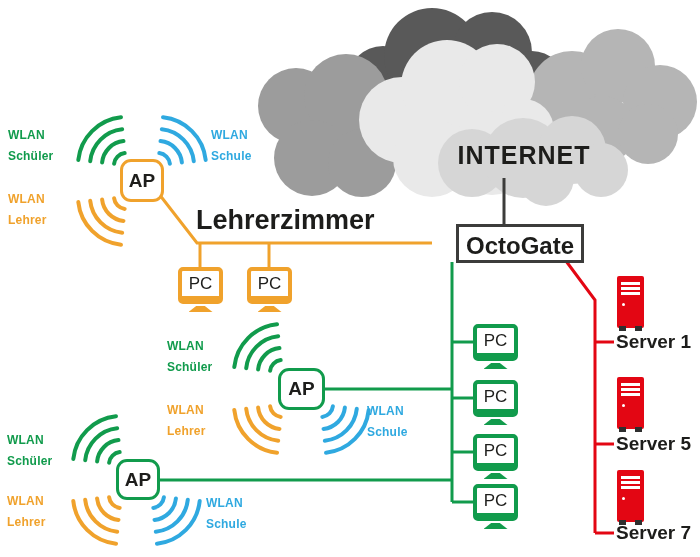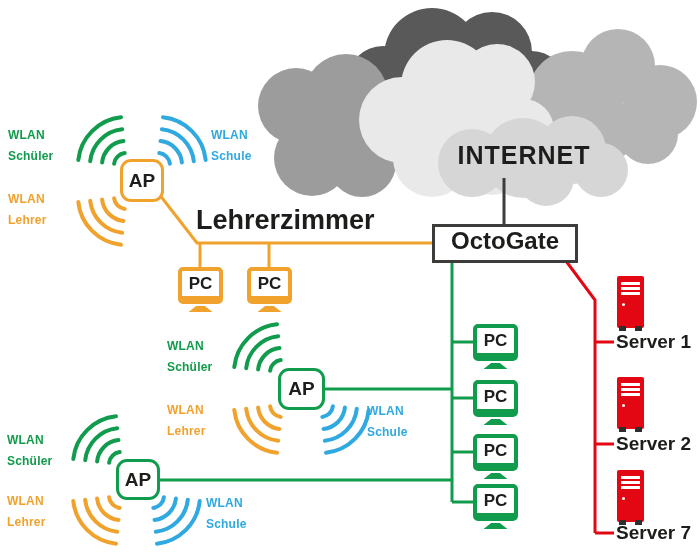--- a/index.html
+++ b/index.html
@@ -28,40 +28,40 @@
   .room-label {
     position:absolute; left:196px; top:205px;
     font-size:27px; font-weight:bold; color:var(--text);
   }
   .server-label {
     position:absolute; font-size:19px; font-weight:bold; color:var(--text); white-space:nowrap;
   }
 
   
   .gatebox {
-    position:absolute; left:432px; top:224px; width:146px; height:39px;
+    position:absolute; left:456px; top:224px; width:128px; height:39px;
     background:#fff; border:3px solid var(--dark); box-sizing:border-box;
-    display:flex; align-items:flex-start; justify-content:center;
+    display:flex; align-items:flex-end; justify-content:center;
     font-size:24px; font-weight:bold; color:var(--text);
   }
   .ap {
     position:absolute; background:#fff; border:3.5px solid var(--c);
     border-radius:11px; box-sizing:border-box;
     display:flex; align-items:center; justify-content:center;
     font-size:19px; font-weight:bold; color:var(--text);
   }
 
   
   .pc { position:absolute; width:45px; display:flex; flex-direction:column; align-items:center; }
   .monitor {
     width:45px; height:37px; background:#fff; box-sizing:border-box;
     border:4px solid var(--c); border-bottom-width:8px; border-radius:5px;
     display:flex; align-items:center; justify-content:center;
   }
-  .pc-txt { font-size:17px; font-weight:bold; color:var(--text); }
+  .pc-txt { font-size:17px; font-weight:normal; color:var(--text); }
   .stand {
     width:24px; height:6px; margin-top:2px; background:var(--c);
     clip-path: polygon(32% 0, 68% 0, 100% 100%, 0 100%);
   }
 
   
   .server { position:absolute; width:27px; height:52px; background:var(--red); border-radius:2px; }
   .server .stripe { position:absolute; left:4px; right:4px; height:3px; background:#fff; }
   .server .s1 { top:6px; } .server .s2 { top:11px; } .server .s3 { top:16px; }
   .server .dot { position:absolute; left:5px; top:27px; width:3px; height:3px; background:#fff; border-radius:50%; }
@@ -299,16 +299,16 @@
   <div class="server" style="left:617px;top:470px">
     <i class="stripe s1"></i>
     <i class="stripe s2"></i>
     <i class="stripe s3"></i>
     <i class="dot"></i>
     <i class="foot fl"></i>
     <i class="foot fr"></i>
   </div>
 
   <div class="server-label" style="left:616px;top:331px">Server 1</div>
-  <div class="server-label" style="left:616px;top:433px">Server 2</div>
+  <div class="server-label" style="left:616px;top:433px">Server 5</div>
   <div class="server-label" style="left:616px;top:522px">Server 7</div>
 
 </div>
 
 </body></html>

